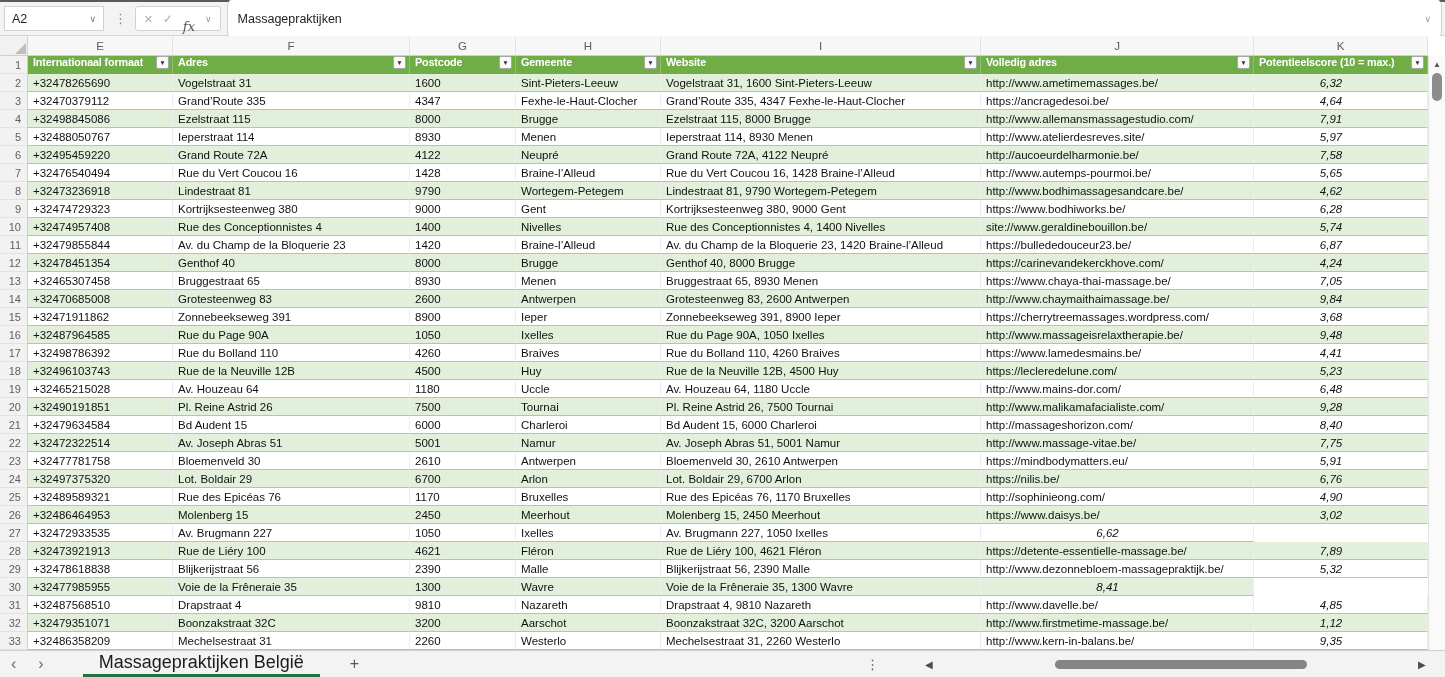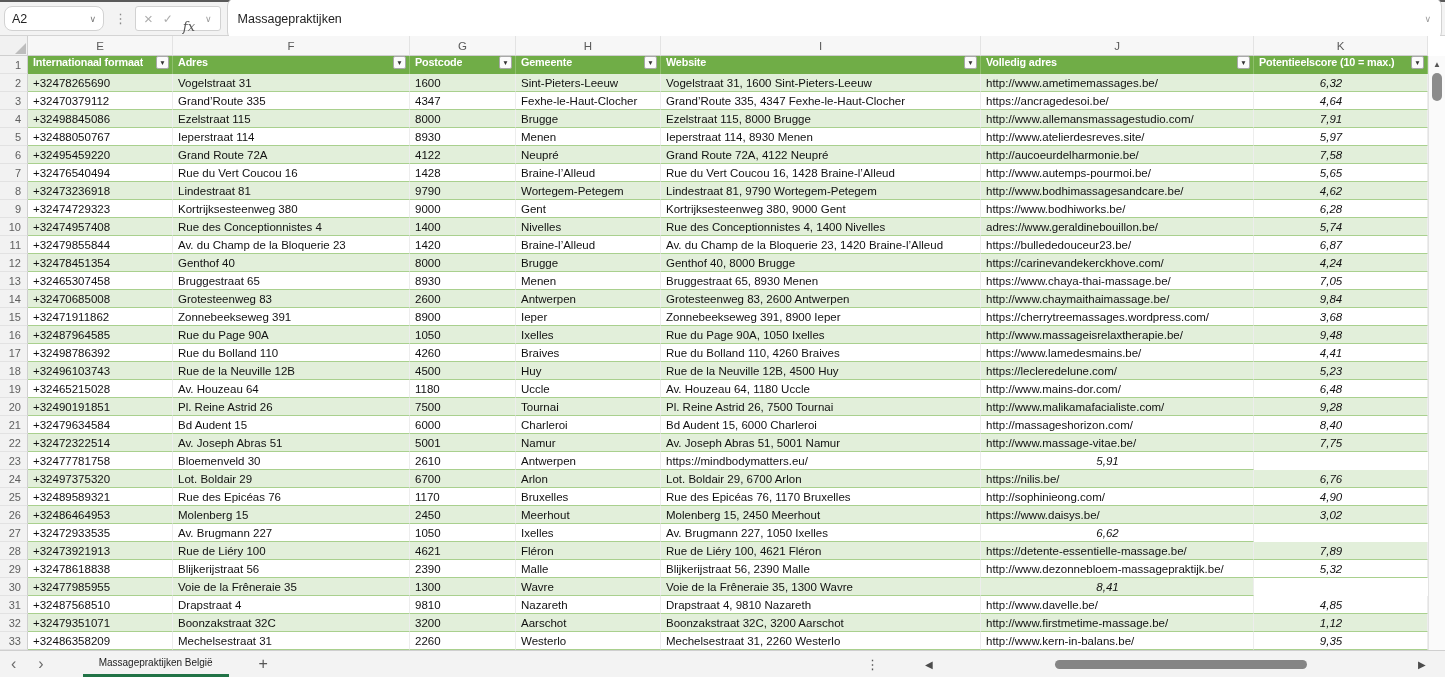--- a/index.html
+++ b/index.html
@@ -1,21 +1,21 @@
 <!DOCTYPE html>
 <html style="--header-green: #70AD47; --band-green: #E2EFDA; --grid-line: #A9D08E; --tab-underline: #217346; --chrome-gray: #F3F3F3;"><head>
 <meta charset="utf-8">
 <style>
   *{box-sizing:border-box;margin:0;padding:0;}
   body{width:1445px;height:677px;overflow:hidden;background:#fff;font-family:"Liberation Sans",sans-serif;}
   .app{width:1445px;height:677px;display:flex;flex-direction:column;}
   .top-edge{height:2px;background:#5a5a5a;flex:0 0 auto;}
   
   .formula-bar{height:34px;flex:0 0 auto;background:var(--chrome-gray,#f3f3f3);display:flex;align-items:center;border-bottom:1px solid #d4d4d4;}
-  .name-box{width:100px;height:25px;margin-left:4px;background:#fff;border:1px solid #d2d2d2;border-radius:8px;display:flex;align-items:center;justify-content:space-between;padding:0 7px;font-size:12.5px;color:#222;}
+  .name-box{width:100px;height:25px;margin-left:4px;background:#fff;border:1px solid #d2d2d2;border-radius:0;display:flex;align-items:center;justify-content:space-between;padding:0 7px;font-size:12.5px;color:#222;}
   .nb-chev{color:#777;font-size:9px;}
   .fb-kebab{color:#8a8a8a;font-size:13px;padding:0 8px 0 10px;}
   .fx-group{height:25px;background:#fff;border:1px solid #d2d2d2;border-radius:3px;display:flex;align-items:center;padding:0 8px;gap:10px;}
   .fx-cancel{color:#adadad;font-size:15px;line-height:1;}
   .fx-check{color:#adadad;font-size:12px;line-height:1;}
   .fx-fx{color:#555;font-size:13px;font-style:italic;font-family:"DejaVu Serif",serif;line-height:1;margin-top:16px;}
   .fx-chev{color:#999;font-size:9px;}
   .formula-input{flex:1;height:42px;background:#fff;border:1px solid #d2d2d2;border-radius:8px;margin:0 3px 0 6px;display:flex;align-items:center;justify-content:space-between;padding:0 10px;font-size:12.5px;color:#222;}
   
   .grid-area{flex:1;position:relative;overflow:hidden;background:#fff;}
@@ -32,21 +32,21 @@
   .row{height:18px;}
   .cell{display:flex;align-items:center;padding:0 4px 0 5px;font-size:11.5px;color:#111;background:#fff;border-right:1px solid #ededed;border-bottom:1px solid var(--grid-line,#a9d08e);white-space:nowrap;overflow:hidden;}
   .row.band .cell{background:var(--band-green,#e2efda);}
   .cell.center{justify-content:center;padding-right:24px;font-style:italic;}
   .v-scroll{position:absolute;top:20px;right:0;width:17px;bottom:0;background:#fafafa;border-left:1px solid #e3e3e3;}
   .v-up{position:absolute;top:4px;left:0;right:0;text-align:center;font-size:8px;color:#555;}
   .v-thumb{position:absolute;top:17px;left:3px;width:10px;height:28px;background:#8c8c8c;border-radius:5px;}
   
   .sheet-bar{height:27px;flex:0 0 auto;background:var(--chrome-gray,#f3f3f3);border-top:1px solid #cfcfcf;position:relative;display:flex;align-items:center;}
   .tab-nav{color:#6a6a6a;font-size:16px;line-height:1;padding:0 11px;}
-  .sheet-tab{margin-left:28px;height:100%;display:flex;align-items:center;padding:0 16px;font-size:10px;color:#1c1c1c;border-bottom:3px solid var(--tab-underline,#217346);}
+  .sheet-tab{margin-left:28px;height:100%;display:flex;align-items:center;padding:0 16px;font-size:18px;color:#1c1c1c;border-bottom:3px solid var(--tab-underline,#217346);}
   .add-sheet{color:#555;font-size:16px;margin-left:30px;line-height:1;}
   .sb-kebab{position:absolute;left:866px;top:50%;transform:translateY(-50%);color:#555;font-size:13px;}
   .sb-left{position:absolute;left:925px;top:50%;transform:translateY(-50%);color:#4c4c4c;font-size:10px;}
   .sb-thumb{position:absolute;left:1055px;top:9px;width:252px;height:9px;background:#858585;border-radius:5px;}
   .sb-right{position:absolute;left:1418px;top:50%;transform:translateY(-50%);color:#4c4c4c;font-size:10px;}
 </style>
 </head>
 <body>
 
 <div class="app">
@@ -195,21 +195,21 @@
           <div class="cell">https://www.bodhiworks.be/</div>
           <div class="cell center">6,28</div>
         </div>
         <div class="row gridcols band">
           <div class="gut">10</div>
           <div class="cell">+32474957408</div>
           <div class="cell">Rue des Conceptionnistes 4</div>
           <div class="cell">1400</div>
           <div class="cell">Nivelles</div>
           <div class="cell">Rue des Conceptionnistes 4, 1400 Nivelles</div>
-          <div class="cell">adres://www.geraldinebouillon.be/</div>
+          <div class="cell">site://www.geraldinebouillon.be/</div>
           <div class="cell center">5,74</div>
         </div>
         <div class="row gridcols">
           <div class="gut">11</div>
           <div class="cell">+32479855844</div>
           <div class="cell">Av. du Champ de la Bloquerie 23</div>
           <div class="cell">1420</div>
           <div class="cell">Braine-l’Alleud</div>
           <div class="cell">Av. du Champ de la Bloquerie 23, 1420 Braine-l’Alleud</div>
           <div class="cell">https://bullededouceur23.be/</div>
@@ -324,20 +324,21 @@
           <div class="cell">Av. Joseph Abras 51, 5001 Namur</div>
           <div class="cell">http://www.massage-vitae.be/</div>
           <div class="cell center">7,75</div>
         </div>
         <div class="row gridcols">
           <div class="gut">23</div>
           <div class="cell">+32477781758</div>
           <div class="cell">Bloemenveld 30</div>
           <div class="cell">2610</div>
           <div class="cell">Antwerpen</div>
+          <div class="cell">Bloemenveld 30, 2610 Antwerpen</div>
           <div class="cell">https://mindbodymatters.eu/</div>
           <div class="cell center">5,91</div>
         </div>
         <div class="row gridcols band">
           <div class="gut">24</div>
           <div class="cell">+32497375320</div>
           <div class="cell">Lot. Boldair 29</div>
           <div class="cell">6700</div>
           <div class="cell">Arlon</div>
           <div class="cell">Lot. Boldair 29, 6700 Arlon</div>

